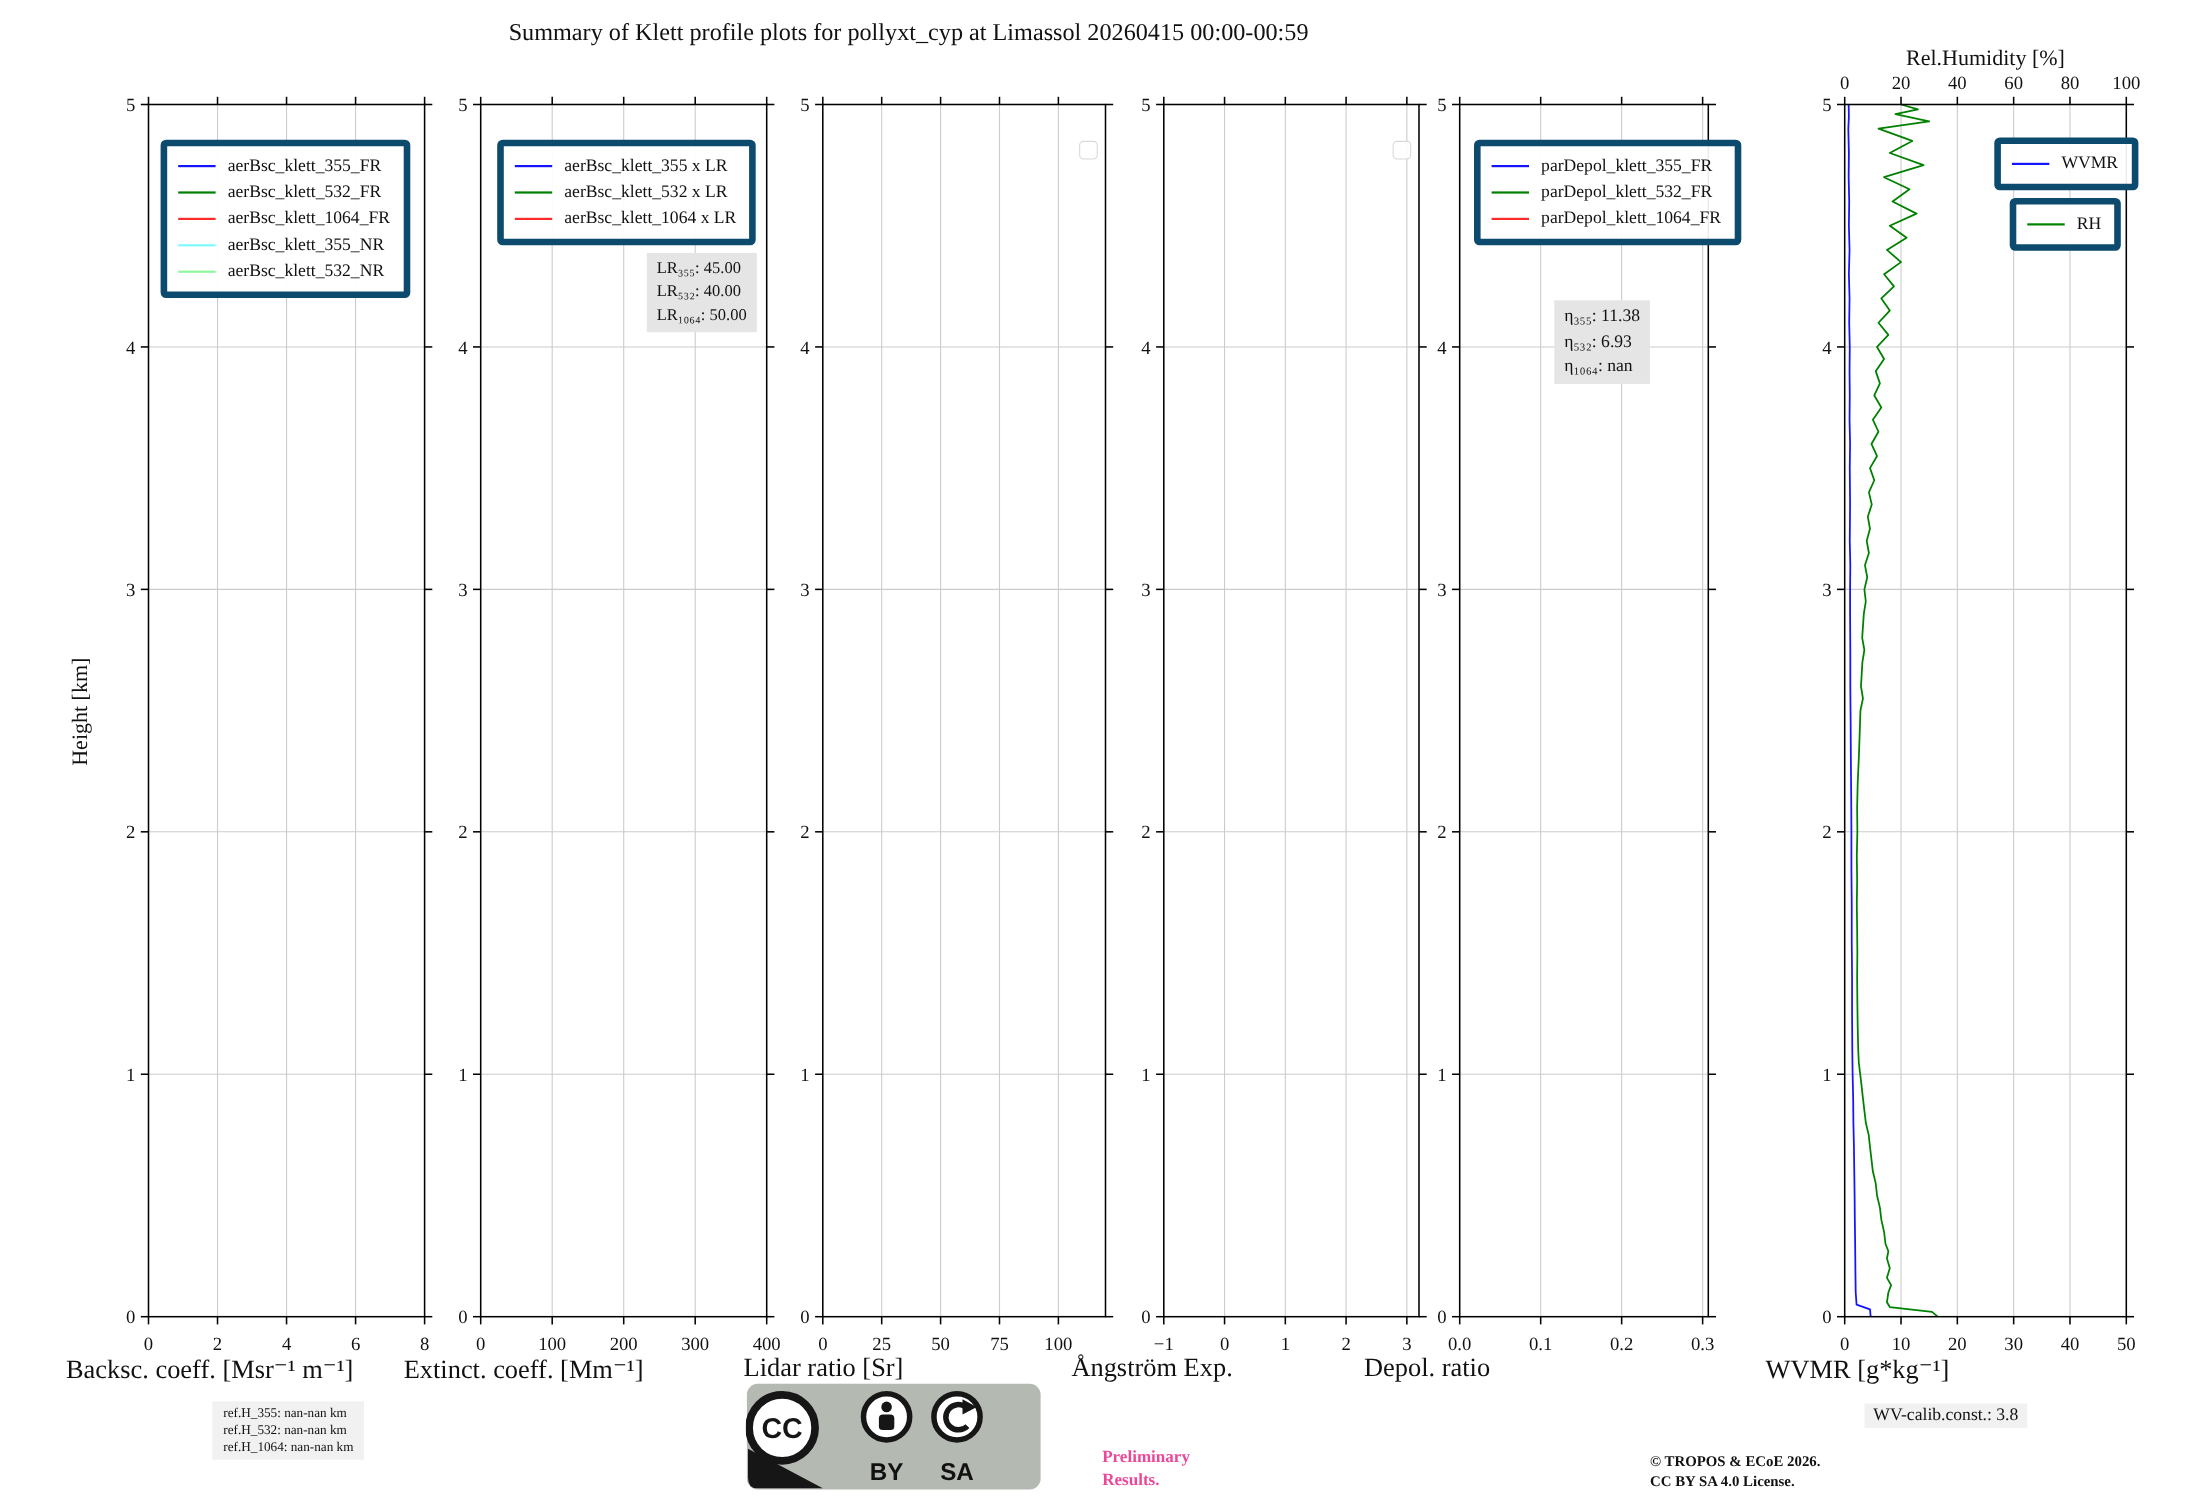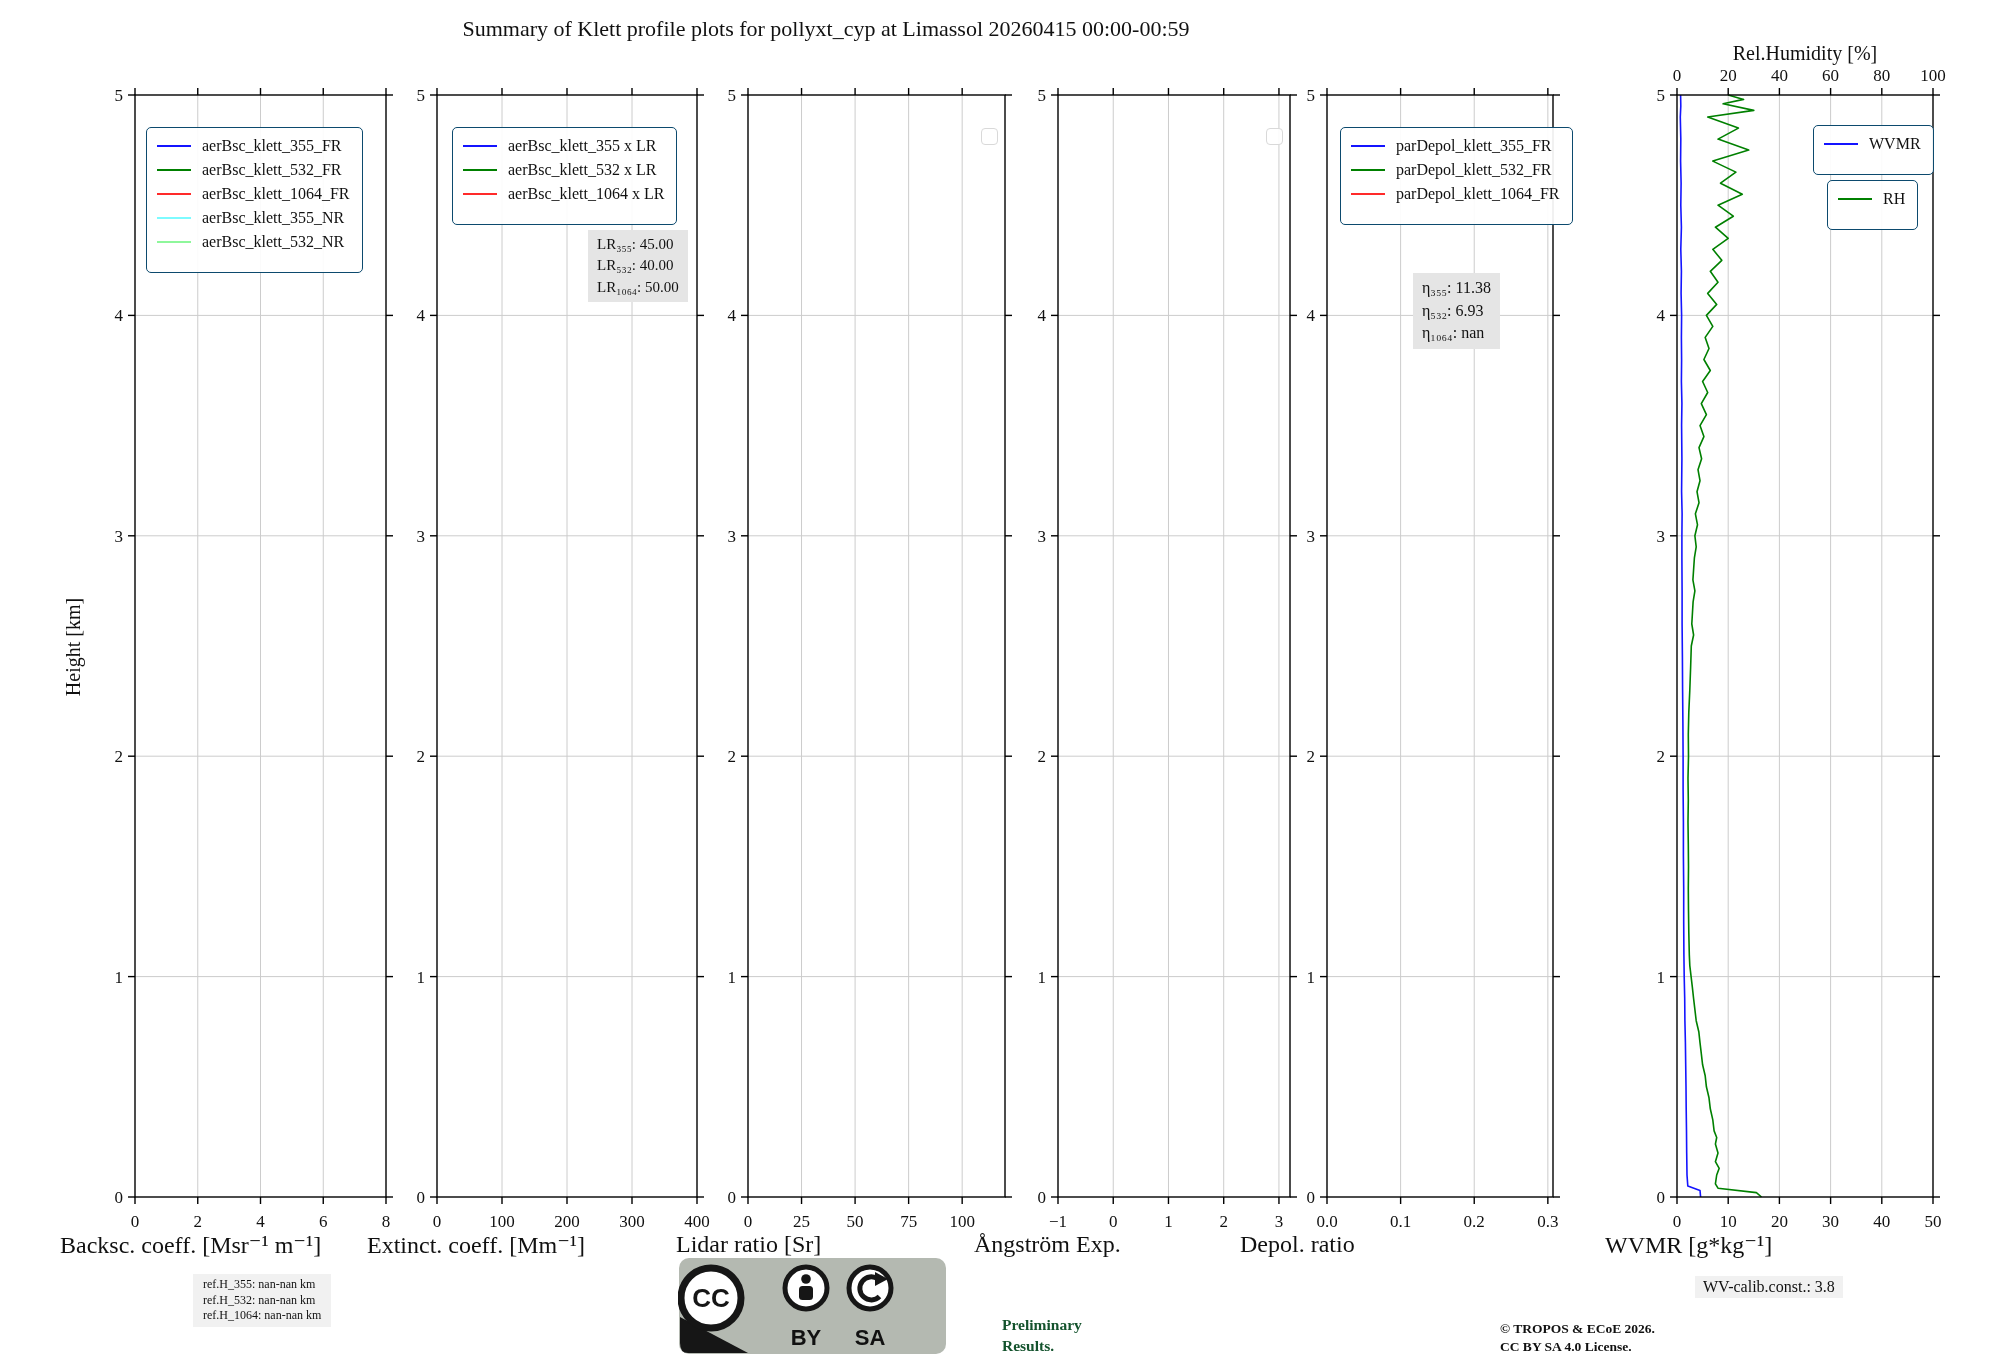--- a/index.html
+++ b/index.html
@@ -3,28 +3,28 @@
 <meta charset="utf-8">
 <style>
   html,body{margin:0;padding:0;background:#ffffff;}
   #page{position:relative;width:2000px;height:1360px;background:#ffffff;
         font-family:"Liberation Serif","DejaVu Serif",serif;color:#111;overflow:hidden;}
   .abs{position:absolute;}
   #title{top:16px;left:0;width:1652px;text-align:center;font-size:22px;}
   #ylabel{left:-25px;top:634px;width:200px;height:26px;text-align:center;font-size:20px;transform:rotate(-90deg);}
   .xlabel{top:1231px;width:400px;text-align:left;font-size:24px;}
   #top-axis-label{top:42px;left:1655px;width:300px;text-align:center;font-size:20px;}
-  .legend{background:rgba(255,255,255,.92);border:1px solid #0c4a6e;border-radius:5px;
-          padding:6px 12px 18px 10px;font-size:16px;line-height:1.0;}
+  .legend{background:rgba(255,255,255,.92);border:6px solid #0c4a6e;border-radius:5px;
+          padding:6px 12px 6px 10px;font-size:16px;line-height:1.0;}
   .lrow{display:flex;align-items:center;gap:11px;padding:4px 0;white-space:nowrap;}
   .lline{display:inline-block;width:34px;height:0;border-top:2px solid #000;flex:0 0 34px;}
   .legend-empty{width:15px;height:15px;border:1px solid #d9d9d9;border-radius:4px;background:rgba(255,255,255,.9);}
   .annot{background:#e5e5e5;padding:4px 9px;font-size:15px;line-height:1.42;white-space:nowrap;}
   #refs-box{left:193px;top:1274px;background:#f1f1f1;padding:3px 10px;font-size:12px;line-height:1.3;}
-  #preliminary{left:1002px;top:1315px;color:#14532d;font-weight:bold;font-size:15.5px;line-height:1.35;}
+  #preliminary{left:1002px;top:1315px;color:#ec4899;font-weight:bold;font-size:15.5px;line-height:1.35;}
   #copyright{left:1500px;top:1320px;font-weight:bold;font-size:13.5px;line-height:1.3;}
   #wv-calib{left:1695px;top:1276px;background:#f1f1f1;padding:2px 8px;font-size:16px;}
   svg{display:block;}
 </style>
 </head>
 <body>
 <div id="page">
 
 <svg id="plot-canvas" class="abs" style="left:0;top:0;" width="2000" height="1360">
       <line x1="197.75" y1="95" x2="197.75" y2="1197" stroke="#cccccc" stroke-width="1"></line>

